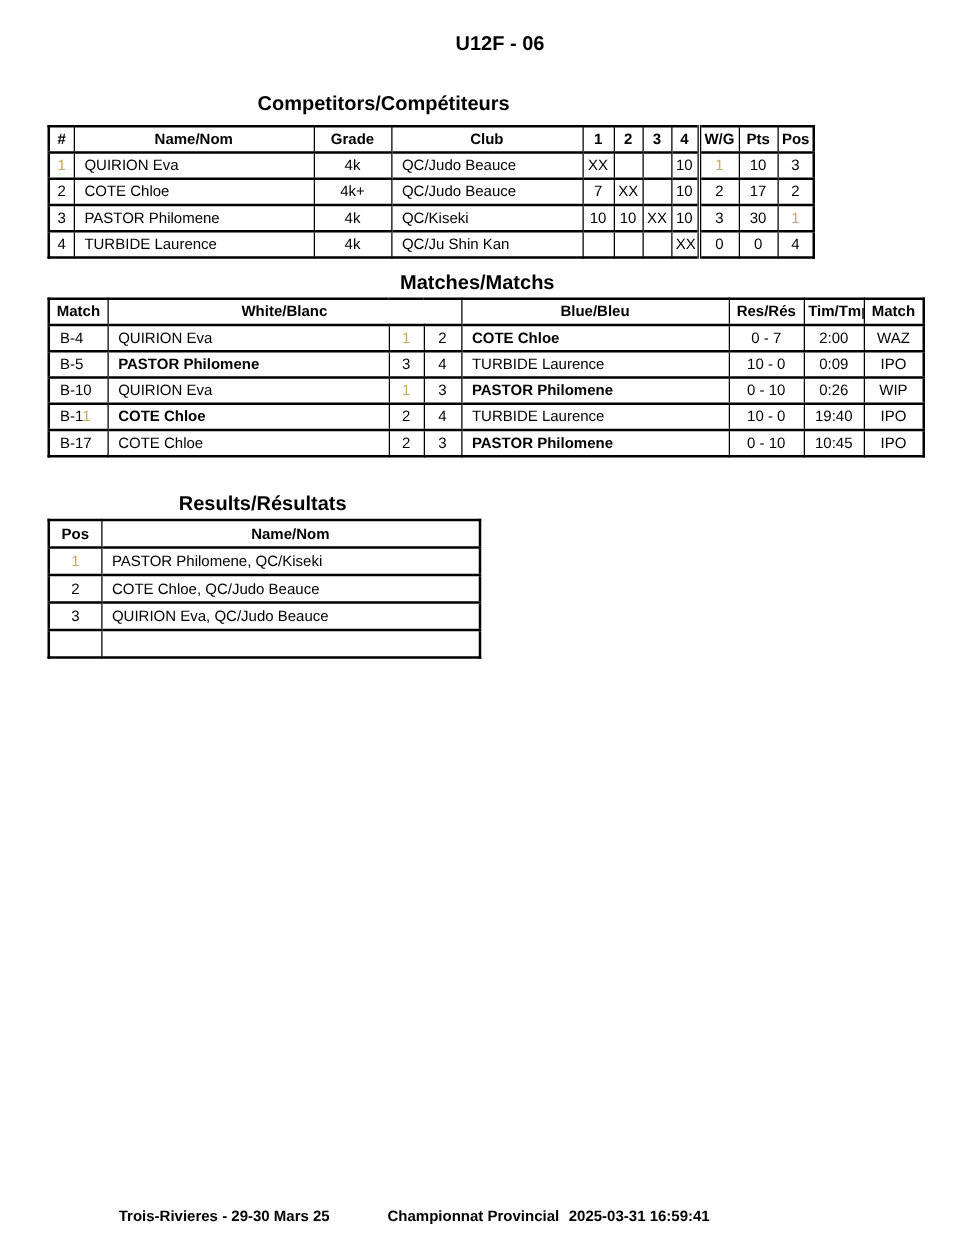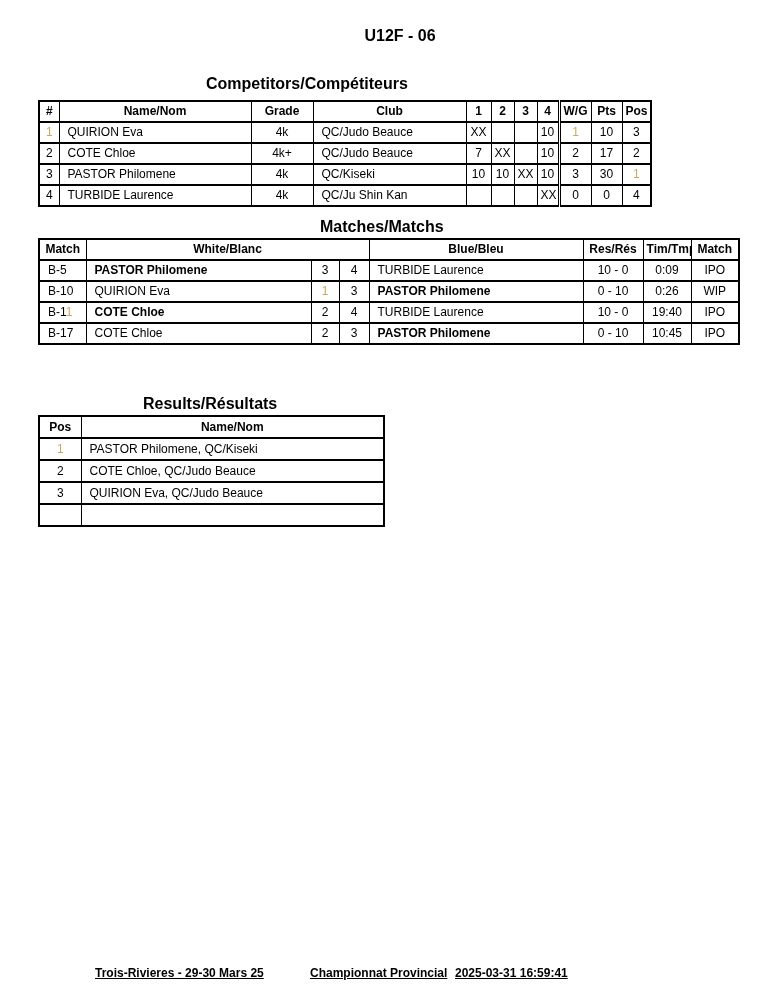--- a/index.html
+++ b/index.html
@@ -40,21 +40,21 @@
 
   #competitors-table { top:100px; left:38px; width:612px; }
   #matches-table     { top:238px; left:38px; width:700px; }
   #results-table     { top:415px; left:38px; width:345px; }
   #results-table th, #results-table td { height:20px; }
 
   .footer {
     position:absolute; top:966px; left:0; width:765px;
     font-size:12px; font-weight:bold;
   }
-  .footer span { position:absolute; white-space:nowrap;text-decoration:underline; }
+  .footer span { position:absolute; white-space:nowrap; }
   #footer-venue     { left:95px;  top:0; }
   #footer-event     { left:310px; top:0; }
   #footer-timestamp { left:455px; top:0; }
 </style>
 </head>
 <body>
 
 <h1 class="title">U12F - 06</h1>
 
 <p class="section-heading" id="competitors-heading">Competitors/Compétiteurs</p>
@@ -162,20 +162,30 @@
       <th>Match</th>
       <th colspan="3">White/Blanc</th>
       <th>Blue/Bleu</th>
       <th>Res/Rés</th>
       <th>Tim/Tmp</th>
       <th>Match</th>
     </tr>
   </thead>
   <tbody>
     <tr>
+      <td class="l"><span>B-4</span><span class="gold"></span></td>
+      <td class="l">QUIRION Eva</td>
+      <td class="gold">1</td>
+      <td>2</td>
+      <td class="l bold">COTE Chloe</td>
+      <td>0 - 7</td>
+      <td>2:00</td>
+      <td>WAZ</td>
+    </tr>
+    <tr>
       <td class="l"><span>B-5</span><span class="gold"></span></td>
       <td class="l bold">PASTOR Philomene</td>
       <td>3</td>
       <td>4</td>
       <td class="l">TURBIDE Laurence</td>
       <td>10 - 0</td>
       <td>0:09</td>
       <td>IPO</td>
     </tr>
     <tr>

